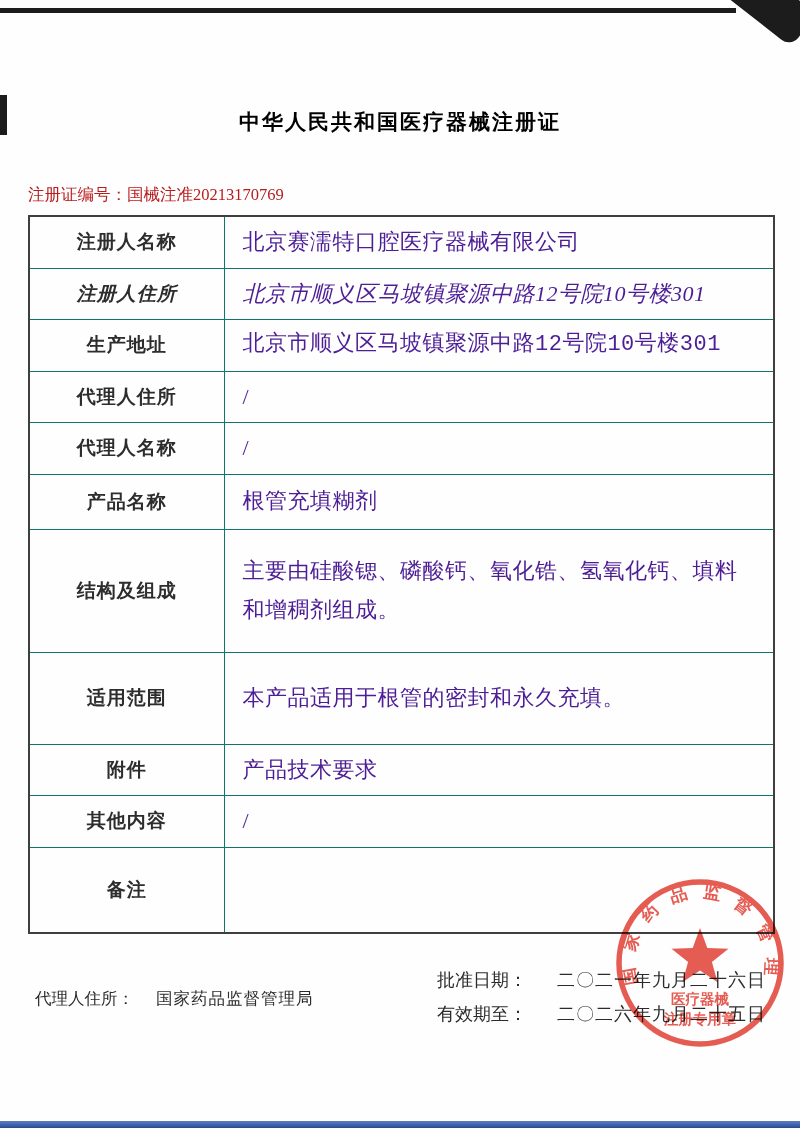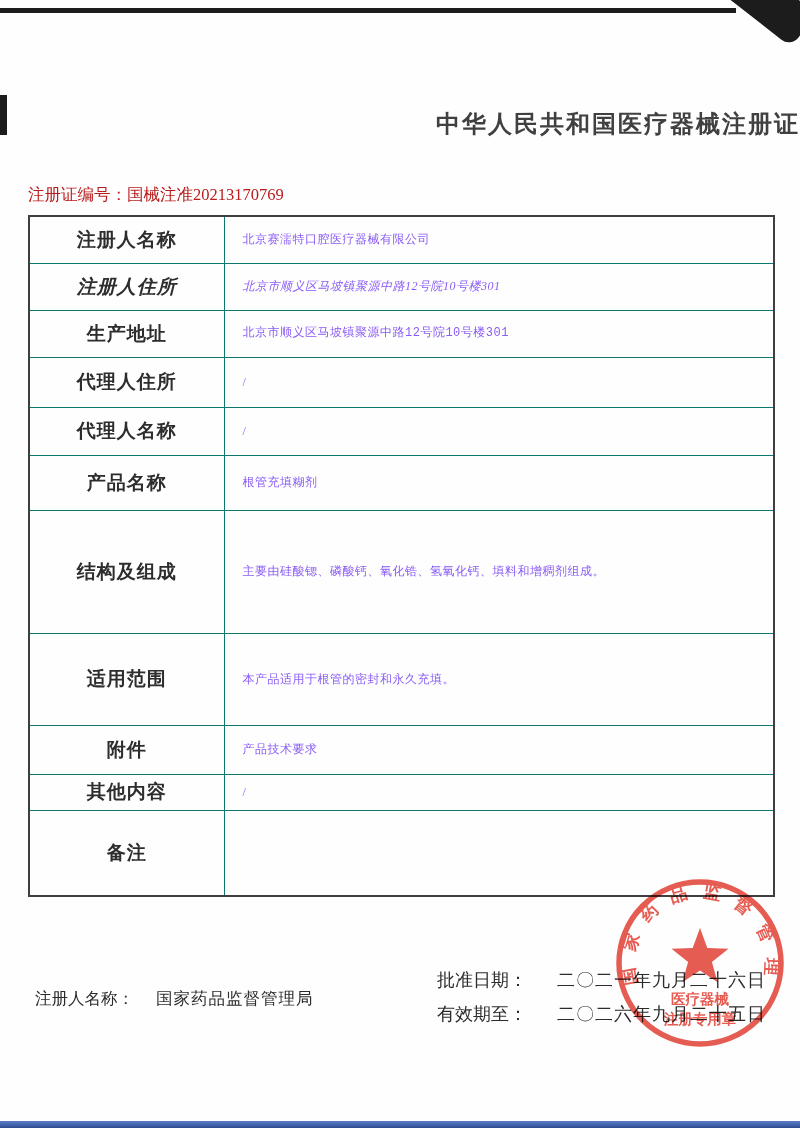--- a/index.html
+++ b/index.html
@@ -36,25 +36,25 @@
   .bottom-blue-bar {
     position: absolute; left: 0; bottom: 0;
     width: 100%; height: 7px;
     background: linear-gradient(#5d7cc0, #3f63ae 55%, #2c4a8c);
   }
 
   
   .doc-title {
     position: absolute; top: 108px; left: 0;
     width: 100%;
-    text-align: right;
-    font-size: 24px;
+    text-align: center;
+    font-size: 21px;
     font-weight: bold;
     letter-spacing: 2px;
-    color: #404040;
+    color: #000000;
   }
   .cert-no-line {
     position: absolute; top: 184px; left: 28px;
     font-size: 16.5px;
     color: #b91c1c;
   }
 
   
   table.cert-table {
     position: absolute; top: 215px; left: 28px;
@@ -69,22 +69,22 @@
   table.cert-table th {
     width: 195px;
     font-size: 19px;
     font-weight: bold;
     color: #2d2d2d;
     text-align: center;
     vertical-align: middle;
     letter-spacing: 1px;
   }
   table.cert-table td {
-    font-size: 12px;
-    color: #8b5cf6;
+    font-size: 22px;
+    color: #4c1d95;
     vertical-align: middle;
     padding: 6px 14px 6px 18px;
     line-height: 1.75;
     letter-spacing: 0.5px;
   }
 
   
   .approval-line {
     position: absolute; top: 988px; left: 35px;
     font-size: 16.5px; color: #2b2b2b;
@@ -162,21 +162,21 @@
           <th>其他内容</th>
           <td>/</td>
         </tr>
         <tr style="height: 86px;">
           <th>备注</th>
           <td></td>
         </tr>
       </tbody>
   </table>
 
-  <div class="approval-line"><span>注册人名称：</span><span class="dept">国家药品监督管理局</span></div>
+  <div class="approval-line"><span>代理人住所：</span><span class="dept">国家药品监督管理局</span></div>
 
   <div class="date-block">
     <div class="date-row">
       <span class="dl">批准日期：</span>
       <span class="dv">二〇二一年九月二十六日</span>
     </div>
     <div class="date-row">
       <span class="dl">有效期至：</span>
       <span class="dv">二〇二六年九月二十五日</span>
     </div>

